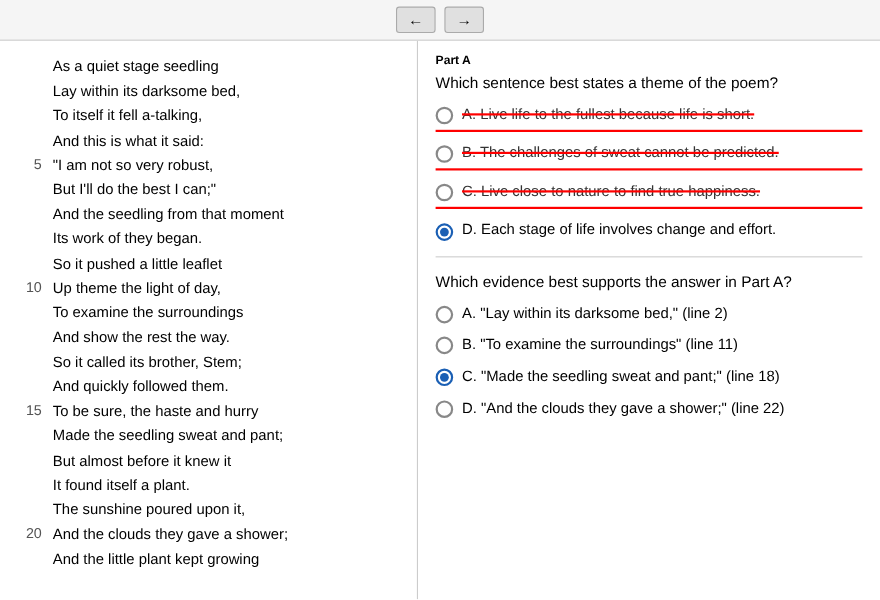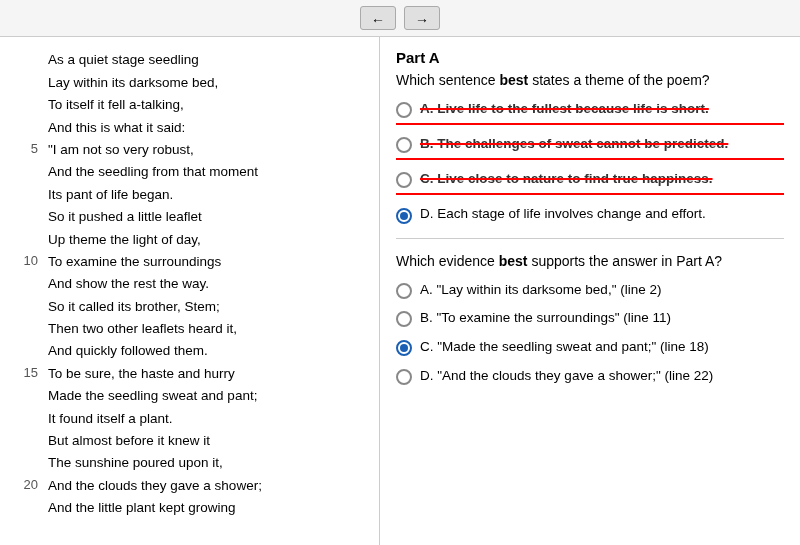--- a/index.html
+++ b/index.html
@@ -87,31 +87,31 @@
 
     
     .questions-panel {
       flex: 1;
       overflow-y: auto;
       padding: 12px 16px;
     }
 
     .part-title {
       font-weight: bold;
-      font-size: 15px;
+      font-size: 11px;
       margin-bottom: 6px;
     }
 
     .question-text {
       font-size: 14px;
       margin-bottom: 12px;
     }
 
     .question-text b {
-      font-weight: bold;
+      font-weight: normal;
     }
 
     .answer-option {
       display: flex;
       align-items: flex-start;
       margin-bottom: 10px;
       gap: 8px;
     }
 
     .radio-circle {
@@ -148,21 +148,20 @@
       color: #333;
       text-decoration: line-through;
       text-decoration-color: red;
       text-decoration-thickness: 2px;
     }
 
     
     .red-underline-row {
       border-bottom: 2px solid red;
       padding-bottom: 4px;
-      font-weight: bold;
     }
 
     .divider {
       border: none;
       border-top: 1px solid #ccc;
       margin: 14px 0;
     }
 
     .part-b-section {
       margin-top: 4px;
@@ -204,33 +203,33 @@
           <div></div>
           <div></div>
           <div></div>
         </div>
       <div class="poem-text" id="poem-text-container">
           <div>As a quiet stage seedling</div>
           <div>Lay within its darksome bed,</div>
           <div>To itself it fell a-talking,</div>
           <div>And this is what it said:</div>
           <div>"I am not so very robust,</div>
+          <div>But I'll do the best I can;"</div>
           <div>And the seedling from that moment</div>
-          <div>Its pant of life began.</div>
+          <div>Its work of they began.</div>
           <div>So it pushed a little leaflet</div>
           <div>Up theme the light of day,</div>
           <div>To examine the surroundings</div>
           <div>And show the rest the way.</div>
           <div>So it called its brother, Stem;</div>
-          <div>Then two other leaflets heard it,</div>
           <div>And quickly followed them.</div>
           <div>To be sure, the haste and hurry</div>
           <div>Made the seedling sweat and pant;</div>
+          <div>But almost before it knew it</div>
           <div>It found itself a plant.</div>
-          <div>But almost before it knew it</div>
           <div>The sunshine poured upon it,</div>
           <div>And the clouds they gave a shower;</div>
           <div>And the little plant kept growing</div>
         </div>
     </div>
   </div>
 
   <div class="questions-panel">
 
     <div>

